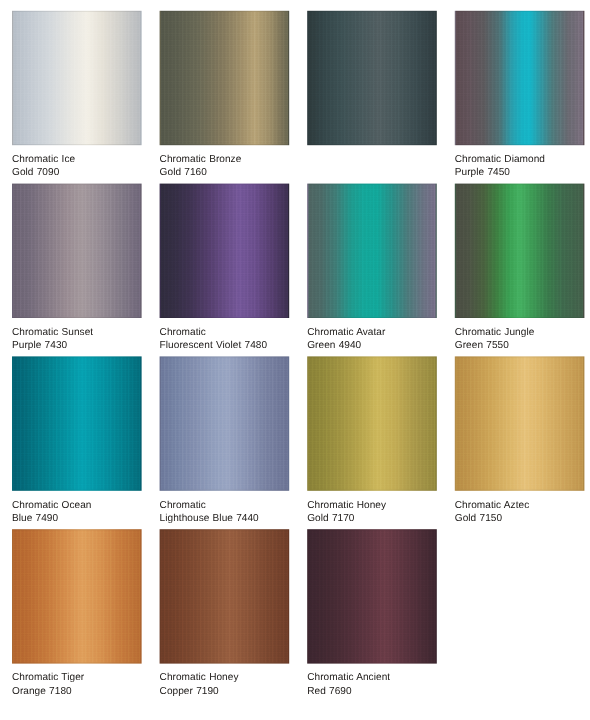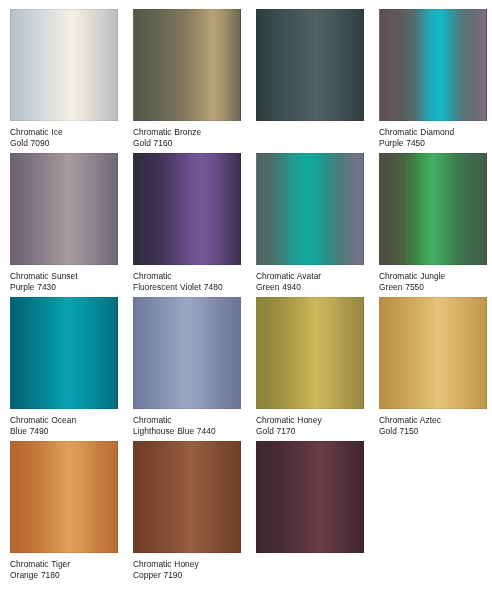--- a/index.html
+++ b/index.html
@@ -185,14 +185,18 @@
       </div>
       <div class="swatch-label">
         <span class="ln">Chromatic Honey</span>
         <span class="ln">Copper 7190</span>
       </div>
     </div>
     <div class="swatch-cell">
       <div class="swatch-chip" style="background: linear-gradient(90deg, rgb(61, 38, 48) 0%, rgb(67, 41, 50) 14%, rgb(78, 46, 56) 30%, rgb(93, 53, 64) 46%, rgb(107, 60, 71) 60%, rgb(93, 53, 64) 74%, rgb(74, 44, 54) 90%, rgb(63, 39, 48) 100%);">
         <div class="grain"></div>
       </div>
+      <div class="swatch-label">
+        <span class="ln">Chromatic Ancient</span>
+        <span class="ln">Red 7690</span>
+      </div>
     </div>
   </div>
 
 </body></html>

